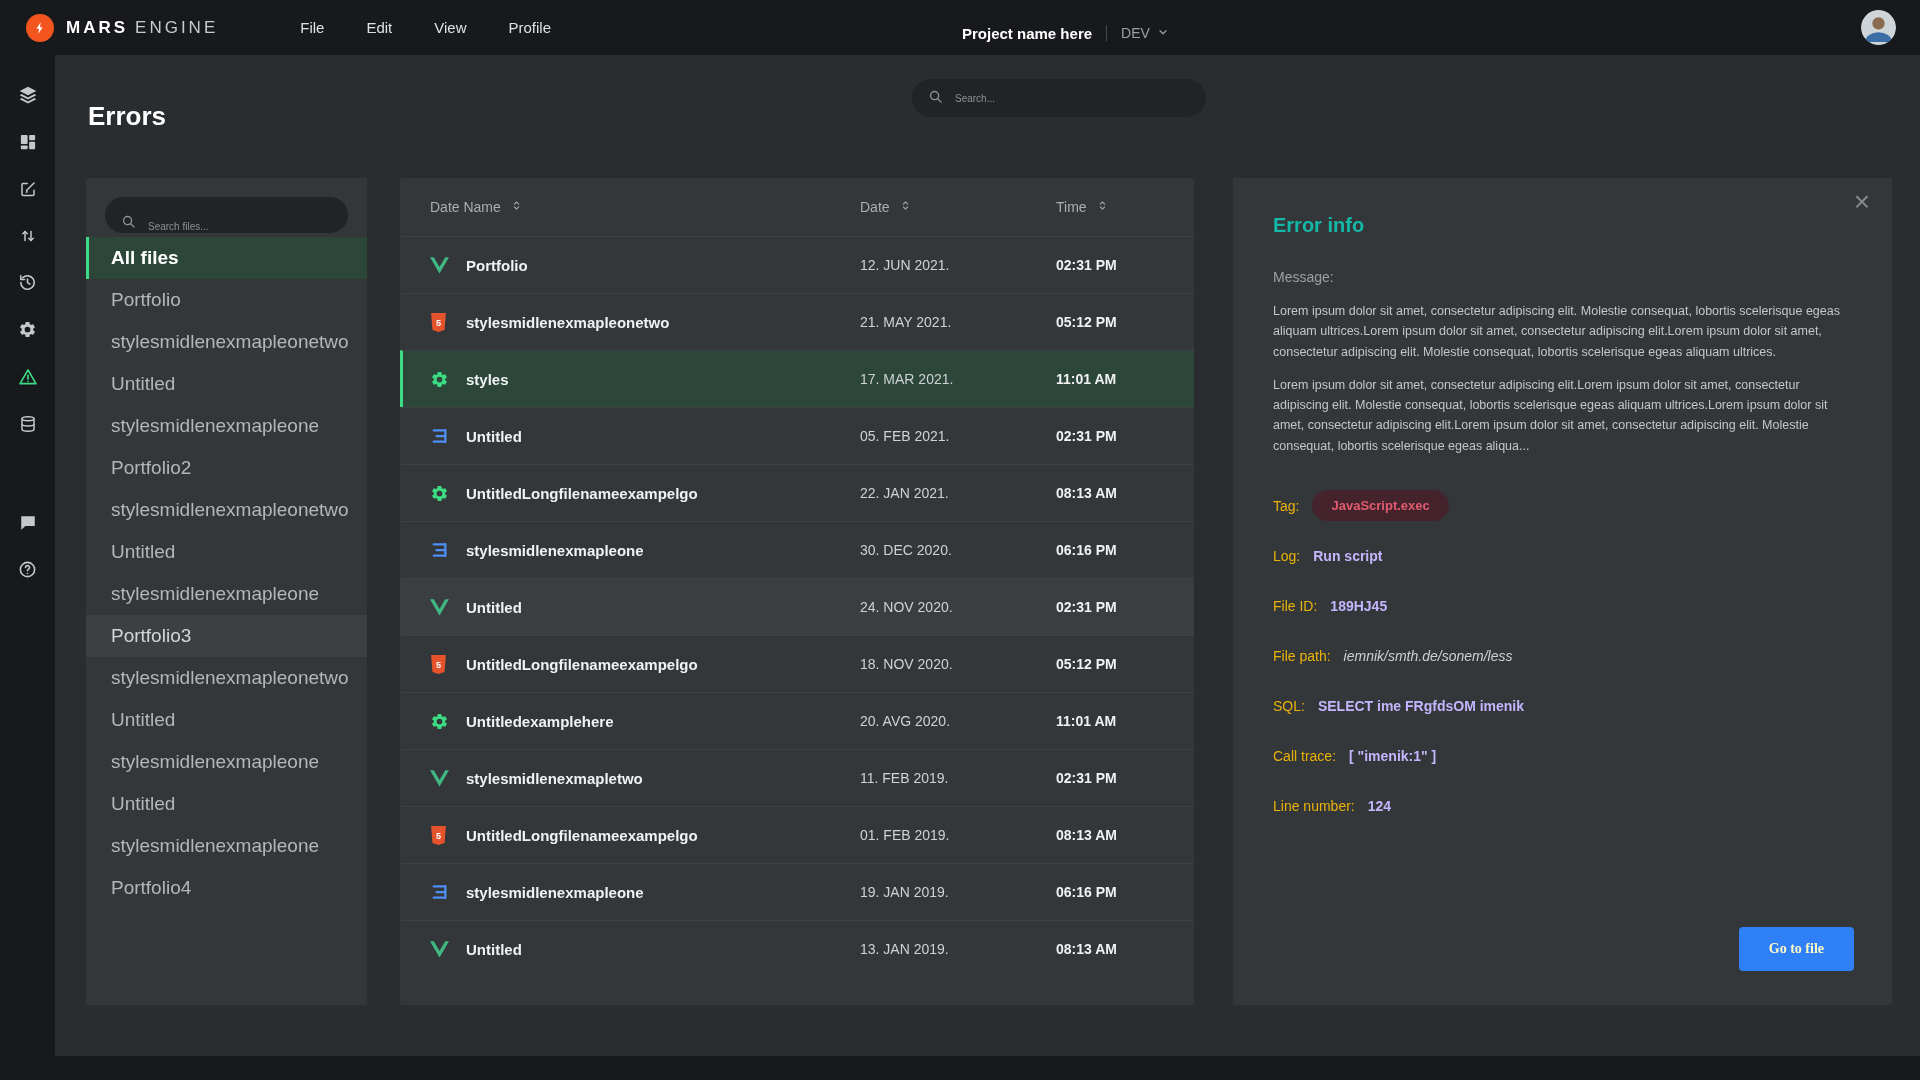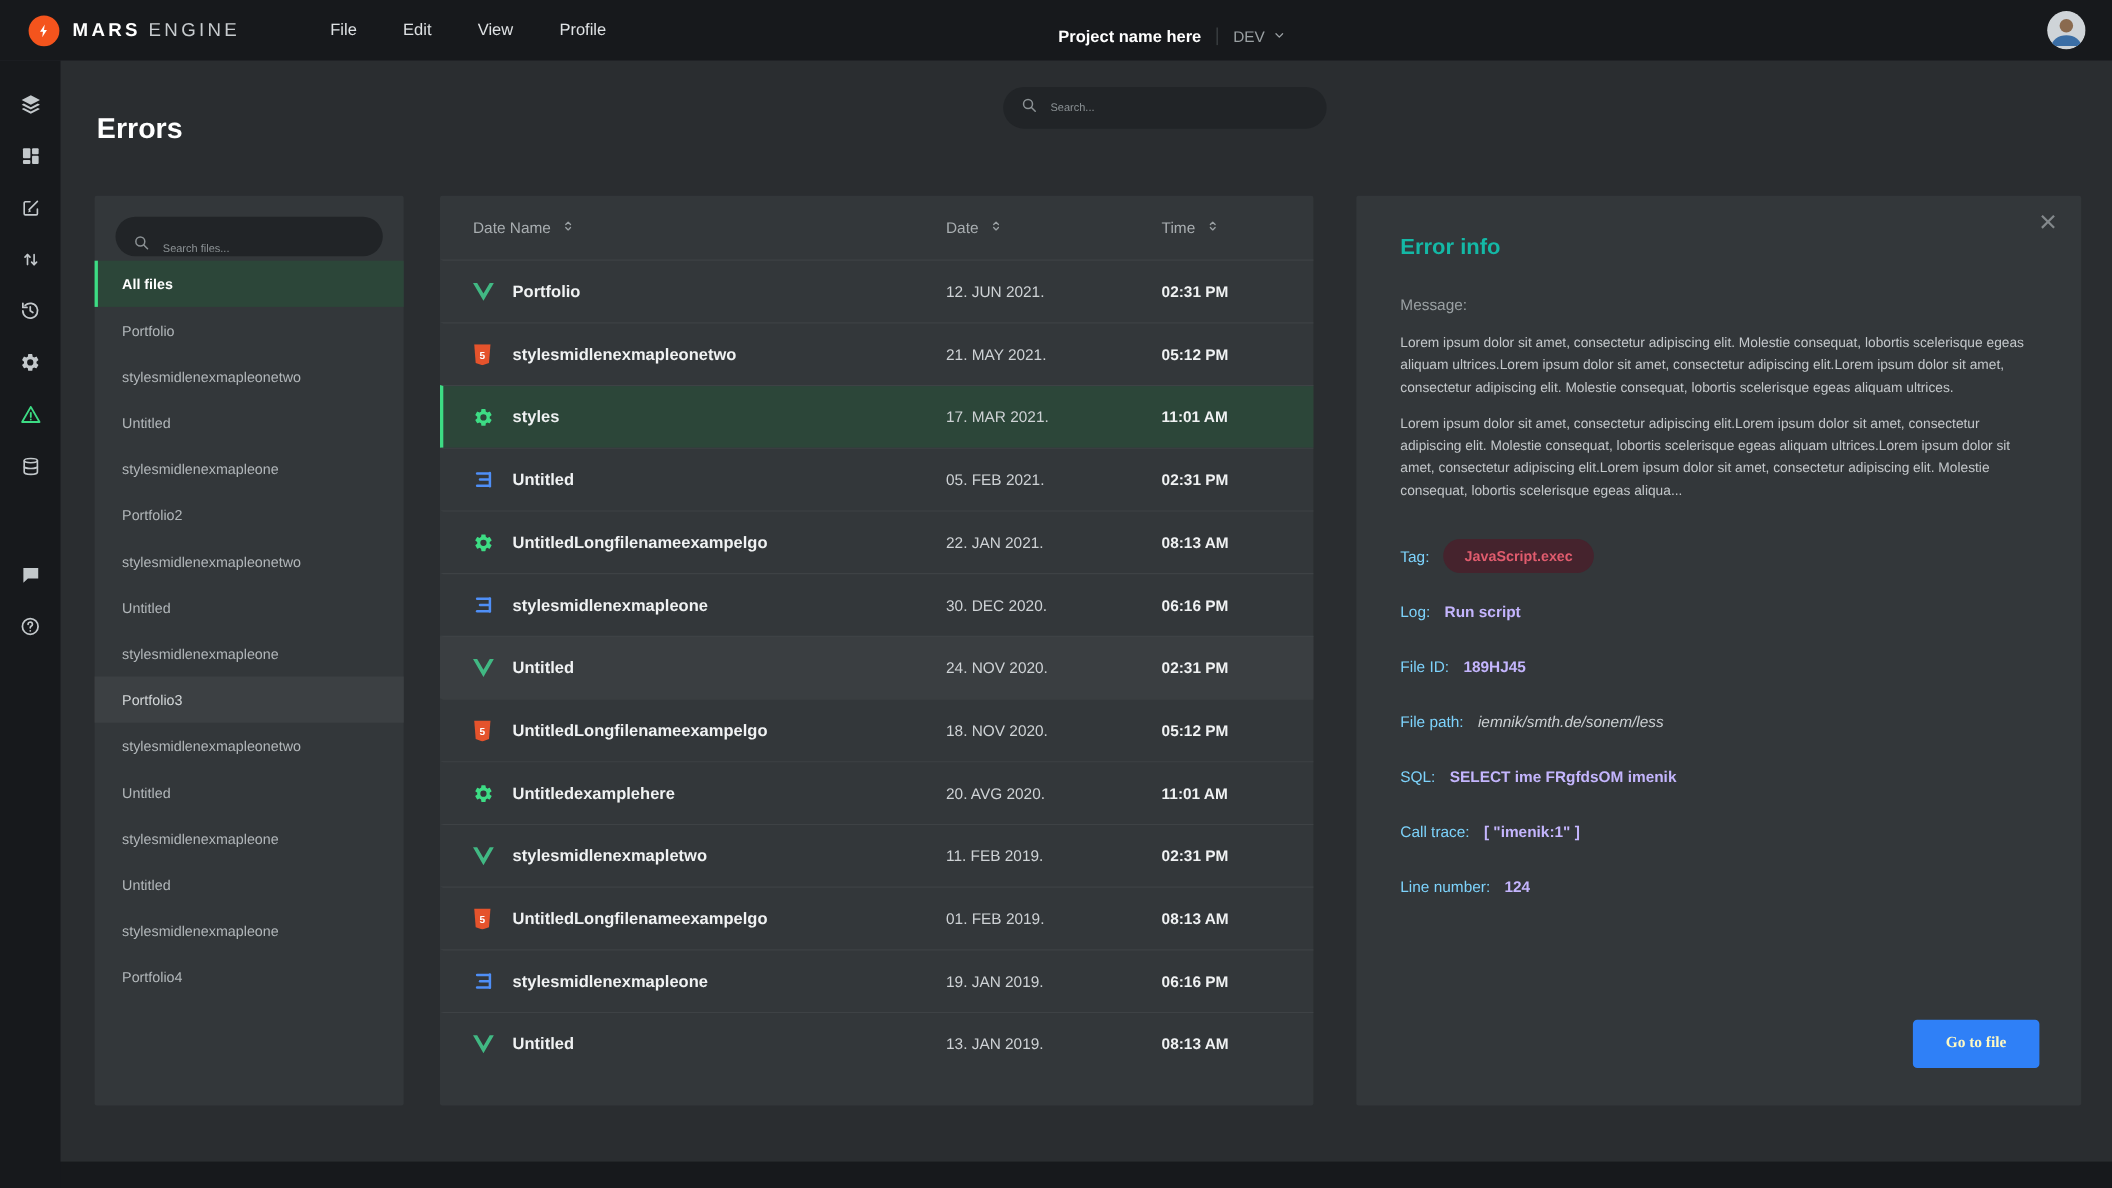--- a/index.html
+++ b/index.html
@@ -42,21 +42,21 @@
     font-size:10px; width:100%; font-family:"Liberation Sans", sans-serif; }
   .search-pill input::placeholder { color:#8b9194; }
   
   .panel { position:absolute; top:178px; height:827px; background:#33373a; border-radius:2px; }
   .files-panel  { left:86px;  width:281px; }
   .table-panel  { left:400px; width:794px; }
   .error-panel  { left:1233px; width:659px; }
   
   .files-search { margin:19px auto 4px; width:243px; height:36px; border-radius:18px;align-items:flex-end; }
   .file-item { height:42px; display:flex; align-items:center; padding-left:22px;
-    font-size:13px; color:#b2b7ba; cursor:pointer; border-left:3px solid transparent; }
+    font-size:19px; color:#b2b7ba; cursor:pointer; border-left:3px solid transparent; }
   .file-item.active { background:var(--selected_row_bg); border-left-color:var(--accent_green);
     color:#fff; font-weight:700; }
   .file-item.highlight { background:#3c4043; color:#d2d6d8; }
   
   .t-header { display:flex; align-items:center; height:58px; padding:0 30px;
     color:#a9aeb1; font-size:14px; }
   .t-col { display:flex; align-items:center; gap:9px; cursor:pointer; }
   .col-name { flex:1; }
   .col-date { width:196px; }
   .col-time { width:108px; }
@@ -70,21 +70,21 @@
   .row-time { width:108px; font-size:14px; font-weight:700; color:#f0f2f3; }
   
   .error-close { position:absolute; top:10px; right:22px; font-size:28px; color:#84898c;
     cursor:pointer; line-height:1; }
   .error-title { padding:36px 40px 0; font-size:20px; font-weight:700; color:#14b8a6; }
   .error-msg-label { padding:32px 40px 0; font-size:14px; color:#9aa0a3; }
   .error-paragraphs { padding:16px 40px 0; }
   .error-paragraphs p { margin:0 0 13px; font-size:12.5px; line-height:1.62; color:#c3c7ca; }
   .error-fields { padding:12px 40px 0; }
   .field-row { display:flex; align-items:center; height:50px; gap:13px; font-size:14px; }
-  .field-label { color:#7dd3fc; }
+  .field-label { color:#eab308; }
   .field-value { font-weight:700; color:#c4b5fd; }
   .field-value.italic { font-weight:400; font-style:italic; color:#ccd0d3; }
   .field-value.tag { background:var(--tag_bg); color:var(--tag_text);
     padding:8px 19px; border-radius:16px; font-size:13px; font-weight:700; }
   .goto-btn { position:absolute; right:38px; bottom:34px; background:var(--primary_blue);
     color:#fef9c3; font-size:14px; font-weight:700; border:none; border-radius:4px;
     padding:14px 30px; cursor:pointer; font-family:Liberation Serif, serif; }
   
   .footer { position:absolute; left:0; top:1056px; width:1920px; height:24px; background:#17191c; }
 </style>

